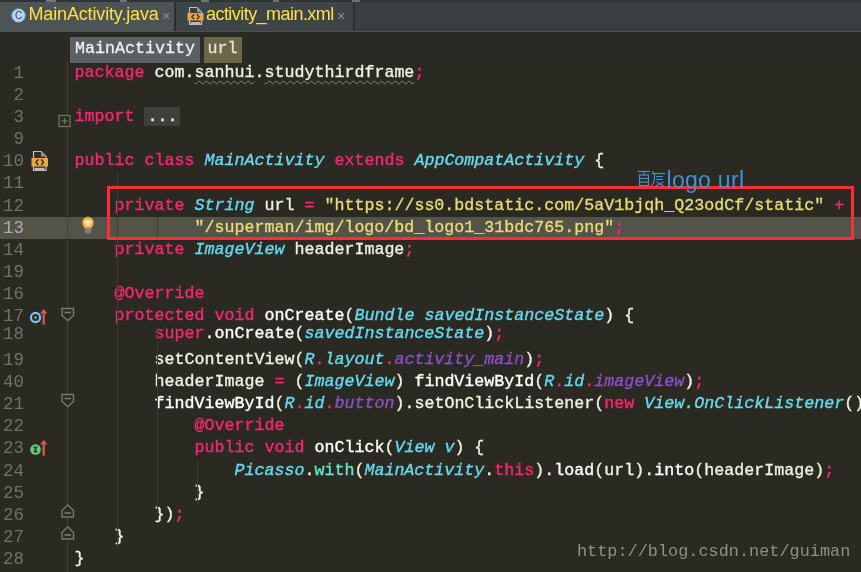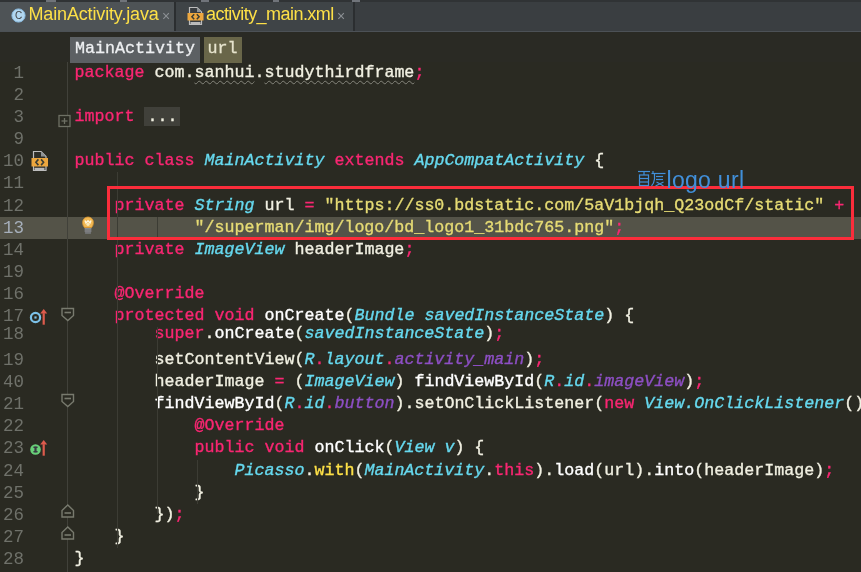--- a/index.html
+++ b/index.html
@@ -25,21 +25,21 @@
   .num { position:absolute; left:0; top:0; width:24px; height:22.1px; text-align:right;
          font-size:17.5px; line-height:22.1px; color:#6f716a; }
   .numhl { color:#a6afbb; }
   .code { position:absolute; left:74.5px; top:0; height:22.1px; line-height:22.1px;
           font-size:16.66px; color:#f1f0e2; white-space:pre; -webkit-text-stroke:0.35px; }
   .k { color:#f92672;margin-top:8px; }
   .t { color:#66d9ef; }
   .s { color:#e6db74; }
   .g { color:#ffffff; }
   .p { color:#8d4fc4; font-style:italic; }
-  .gr { color:#fde047; }
+  .gr { color:#5eead4; }
   .sq { text-decoration:underline wavy 1px #85857b; text-underline-offset:3px; }
   .fold { background:#40403a; padding:0 3px; }
   
   #redbox { position:absolute; left:106.5px; top:185.5px; width:747px; height:54.5px;
             border:3.5px solid #fb2d3b; z-index:30; }
   #bluelabel { position:absolute; left:666.5px; top:167px; z-index:31; color:#418fd9;
                font-family:"Liberation Sans",sans-serif; font-size:23px; letter-spacing:0.3px; }
   #watermark { position:absolute; left:577px; top:541.5px; color:#8f908a; font-size:16.8px;
                letter-spacing:0.05px; z-index:31; font-family:"Liberation Mono",monospace; }
   svg { position:absolute; z-index:20; }
@@ -246,12 +246,13 @@
       <line x1="16" y1="2" x2="16" y2="4.5"></line>
       <line x1="14.5" y1="4.5" x2="28.5" y2="4.5"></line>
       <path d="M17.5 4.5 L17.5 10 Q17 14.5 14.5 17"></path>
       <line x1="19" y1="7.5" x2="26" y2="7.5"></line>
       <line x1="19" y1="10.5" x2="26" y2="10.5"></line>
       <path d="M19.5 13 Q22.5 14.5 26.5 17"></path>
       <path d="M26.5 13 Q23.5 14.5 18.5 17"></path>
     </g>
   </svg>
   <div id="bluelabel">logo url</div>
+  <div id="watermark">http://blog.csdn.net/guiman</div>
 </div>
 </body></html>

